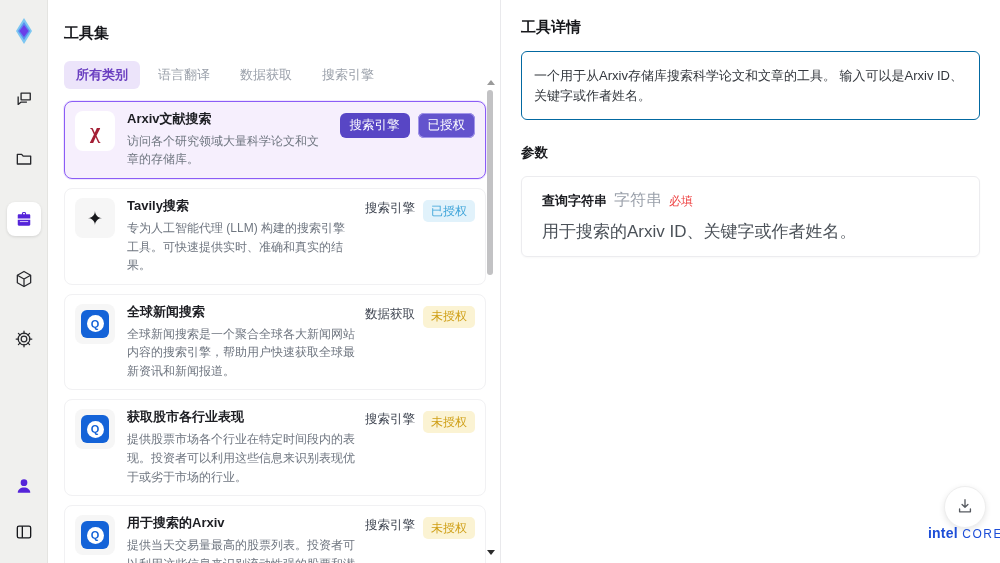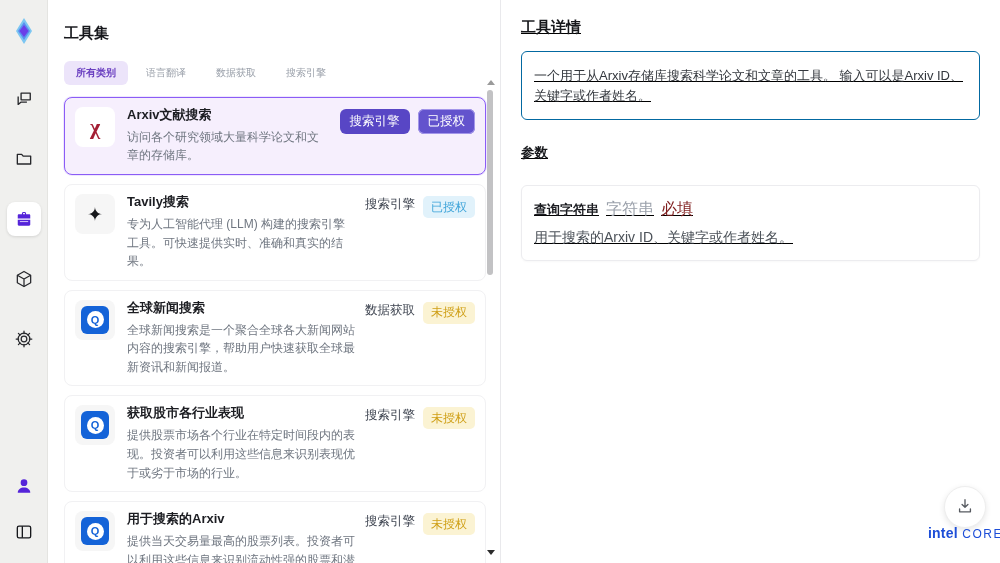--- a/index.html
+++ b/index.html
@@ -12,21 +12,21 @@
   .rail-nav { margin-top:36px; display:flex; flex-direction:column; align-items:center; gap:26px; }
   .rail-item { width:34px; height:34px; display:flex; align-items:center; justify-content:center; border-radius:8px; cursor:pointer; }
   .rail-item.active { background:#ffffff; box-shadow:0 1px 3px rgba(0,0,0,.12); }
   .rail-bottom { margin-top:auto; margin-bottom:14px; display:flex; flex-direction:column; align-items:center; gap:12px; }
   .rail svg { display:block; }
 
   
   .left-panel { position:absolute; left:48px; top:8px; width:452px; height:563px; background:#fff; padding:16px 0 0 16px; }
   .page-title { font-size:15px; font-weight:bold; color:#17181c; }
   .tabs { display:flex; align-items:center; gap:6px; margin-top:18px; }
-  .tab { font-size:10px; color:#9aa0aa; padding:5px 12px; border-radius:6px; cursor:pointer; white-space:nowrap; }
+  .tab { font-size:13px; color:#9aa0aa; padding:5px 12px; border-radius:6px; cursor:pointer; white-space:nowrap; }
   .tab.active { background:#ece4fa; color:#6a3fc0; font-weight:bold; }
 
   .cards { margin-top:12px; width:422px; display:flex; flex-direction:column; gap:9px; }
   .card { display:flex; background:#fff; border:1px solid #f1f1f3; border-radius:8px; padding:9px 10px; cursor:pointer; }
   .card.selected { background:#f6effd; border:1px solid #8b5cf6; box-shadow:0 0 0 1px rgba(139,92,246,.15); }
   .card-icon { flex:0 0 40px; width:40px; height:40px; border-radius:8px; background:#f6f6f6; display:flex; align-items:center; justify-content:center; margin-right:12px; }
   .card.selected .card-icon { background:#ffffff; }
   .glyph-arxiv { font-size:22px; font-weight:bold; color:#a31e34; font-family:"Liberation Serif","DejaVu Serif",serif; line-height:1; }
   .glyph-star { font-size:19px; color:#17181c; line-height:1; }
   .q-badge { width:28px; height:28px; background:#1463d8; border-radius:6px; display:flex; align-items:center; justify-content:center; }
@@ -43,30 +43,30 @@
   .btn-pill.outline { background:#6353cd; box-shadow:inset 0 0 0 1px #a396ea; }
 
   
   .list-scrollbar { position:absolute; left:486px; top:82px; width:8px; height:473px; }
   .list-scrollbar .thumb { position:absolute; left:1px; top:8px; width:6px; height:185px; background:#c2c2c4; border-radius:3px; }
   .scroll-arrow { position:absolute; left:1px; width:0; height:0; border-left:4px solid transparent; border-right:4px solid transparent; }
   .scroll-arrow.up { top:-2px; border-bottom:5px solid #9a9a9a; }
   .scroll-arrow.down { bottom:0; border-top:5px solid #2b2b2b; }
 
   
-  .right-panel { position:absolute; left:500px; top:0; width:500px; height:563px; background:#fff; border-left:1px solid #e9e9ec; padding:18px 20px 0 20px;text-decoration:underline; }
+  .right-panel { position:absolute; left:500px; top:0; width:500px; height:563px; background:#fff; border-left:1px solid #e9e9ec; padding:18px 20px 0 20px; }
   .rp-title { font-size:15px; font-weight:bold; color:#17181c; }
   .rp-subtitle { font-size:13.5px; font-weight:bold; color:#17181c; margin-top:24px; }
   .intro-box { margin-top:14px; border:1px solid #0369a1; border-radius:6px; padding:14px 12px; font-size:13px; color:#33373d; line-height:1.5; }
-  .param-box { margin-top:23px; border:1px solid #ececef; border-radius:6px; padding:13px 12px; box-shadow:0 1px 2px rgba(0,0,0,.03); }
+  .param-box { margin-top:14px; border:1px solid #ececef; border-radius:6px; padding:13px 20px; box-shadow:0 1px 2px rgba(0,0,0,.03); }
   .param-head { display:flex; align-items:baseline; gap:7px; }
   .param-name { font-size:13px; font-weight:bold; color:#1c1d22; }
   .param-type { font-size:16px; color:#9aa0aa; }
-  .param-required { font-size:16px; color:#7f1d1d; }
-  .param-desc { margin-top:9px; font-size:14px; color:#4b5158; }
+  .param-required { font-size:12px; color:#ef4444; }
+  .param-desc { margin-top:9px; font-size:17px; color:#4b5158; }
 
   
   .fab-download { position:absolute; left:944px; top:486px; width:42px; height:42px; border-radius:50%; background:#ffffff; border:1px solid #eeeeee; box-shadow:0 2px 6px rgba(0,0,0,.10); display:flex; align-items:center; justify-content:center; cursor:pointer; }
   .intel-logo { position:absolute; left:928px; top:524px; width:64px; text-align:center; color:#1d4ed8; white-space:nowrap; }
   .intel-word { font-size:14px; font-weight:bold; letter-spacing:.2px; }
   .core-word { font-size:12px; font-weight:normal; letter-spacing:1.5px; }
 </style>
 </head>
 <body>
 

